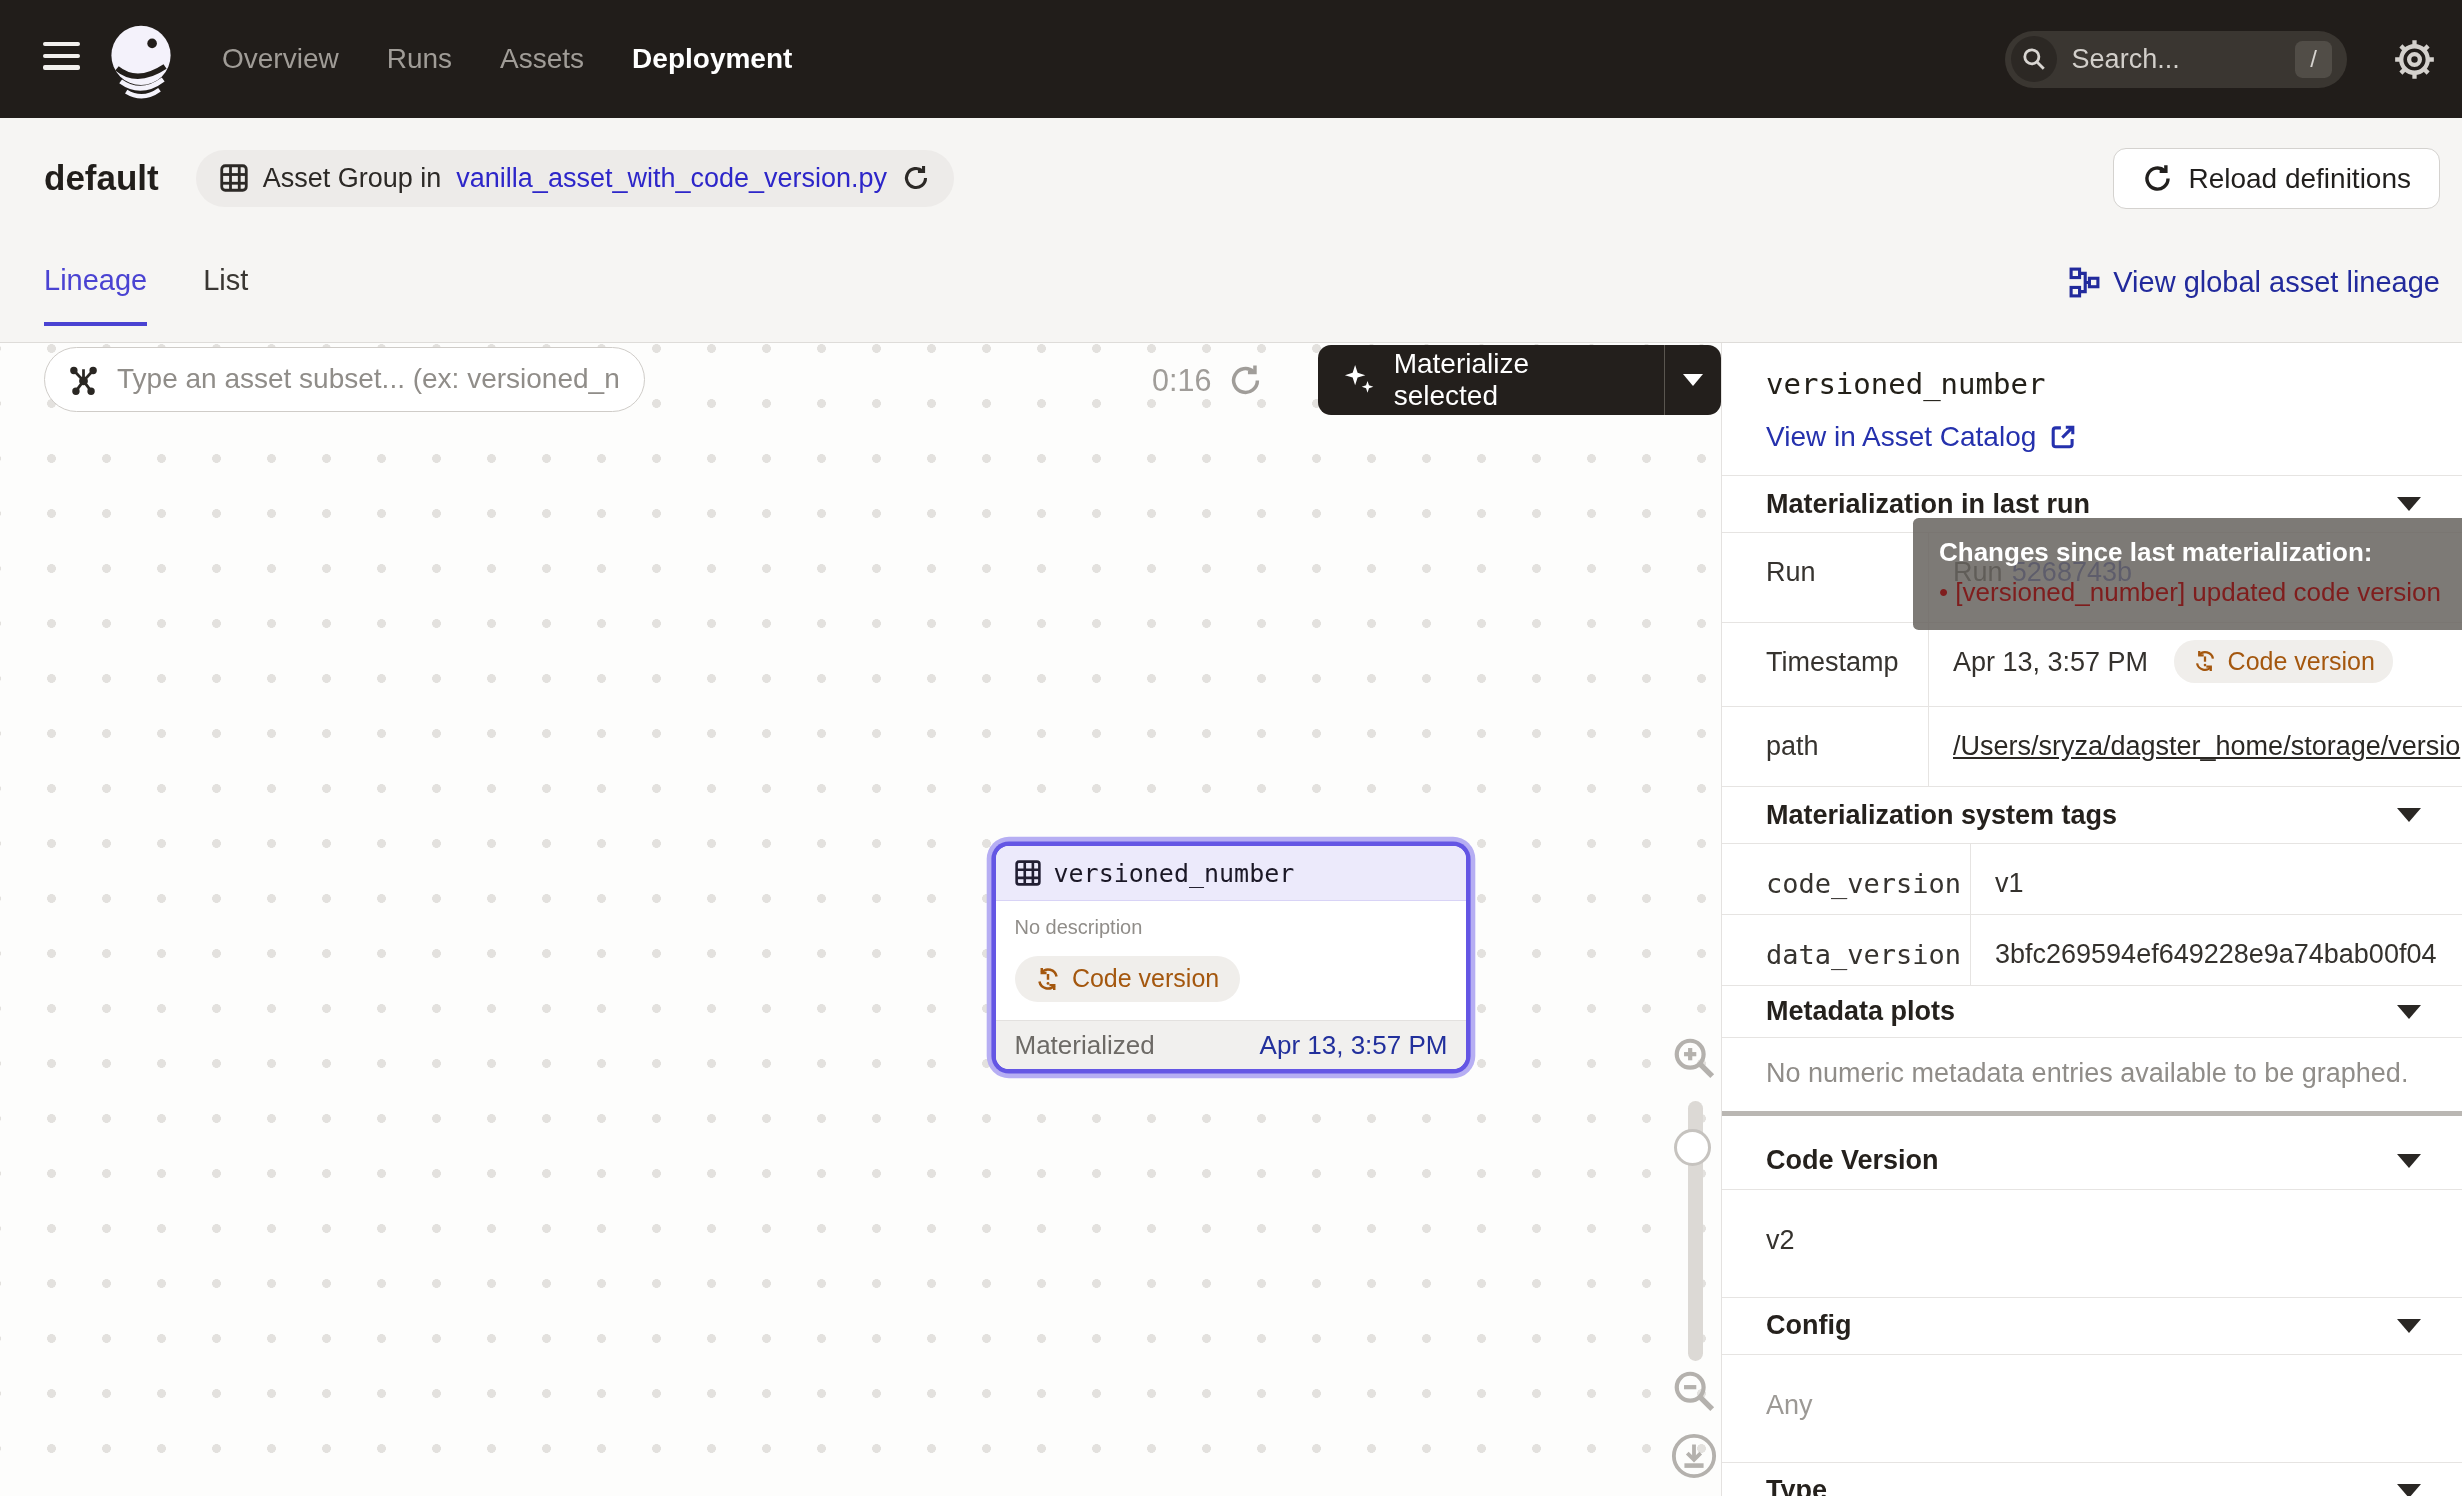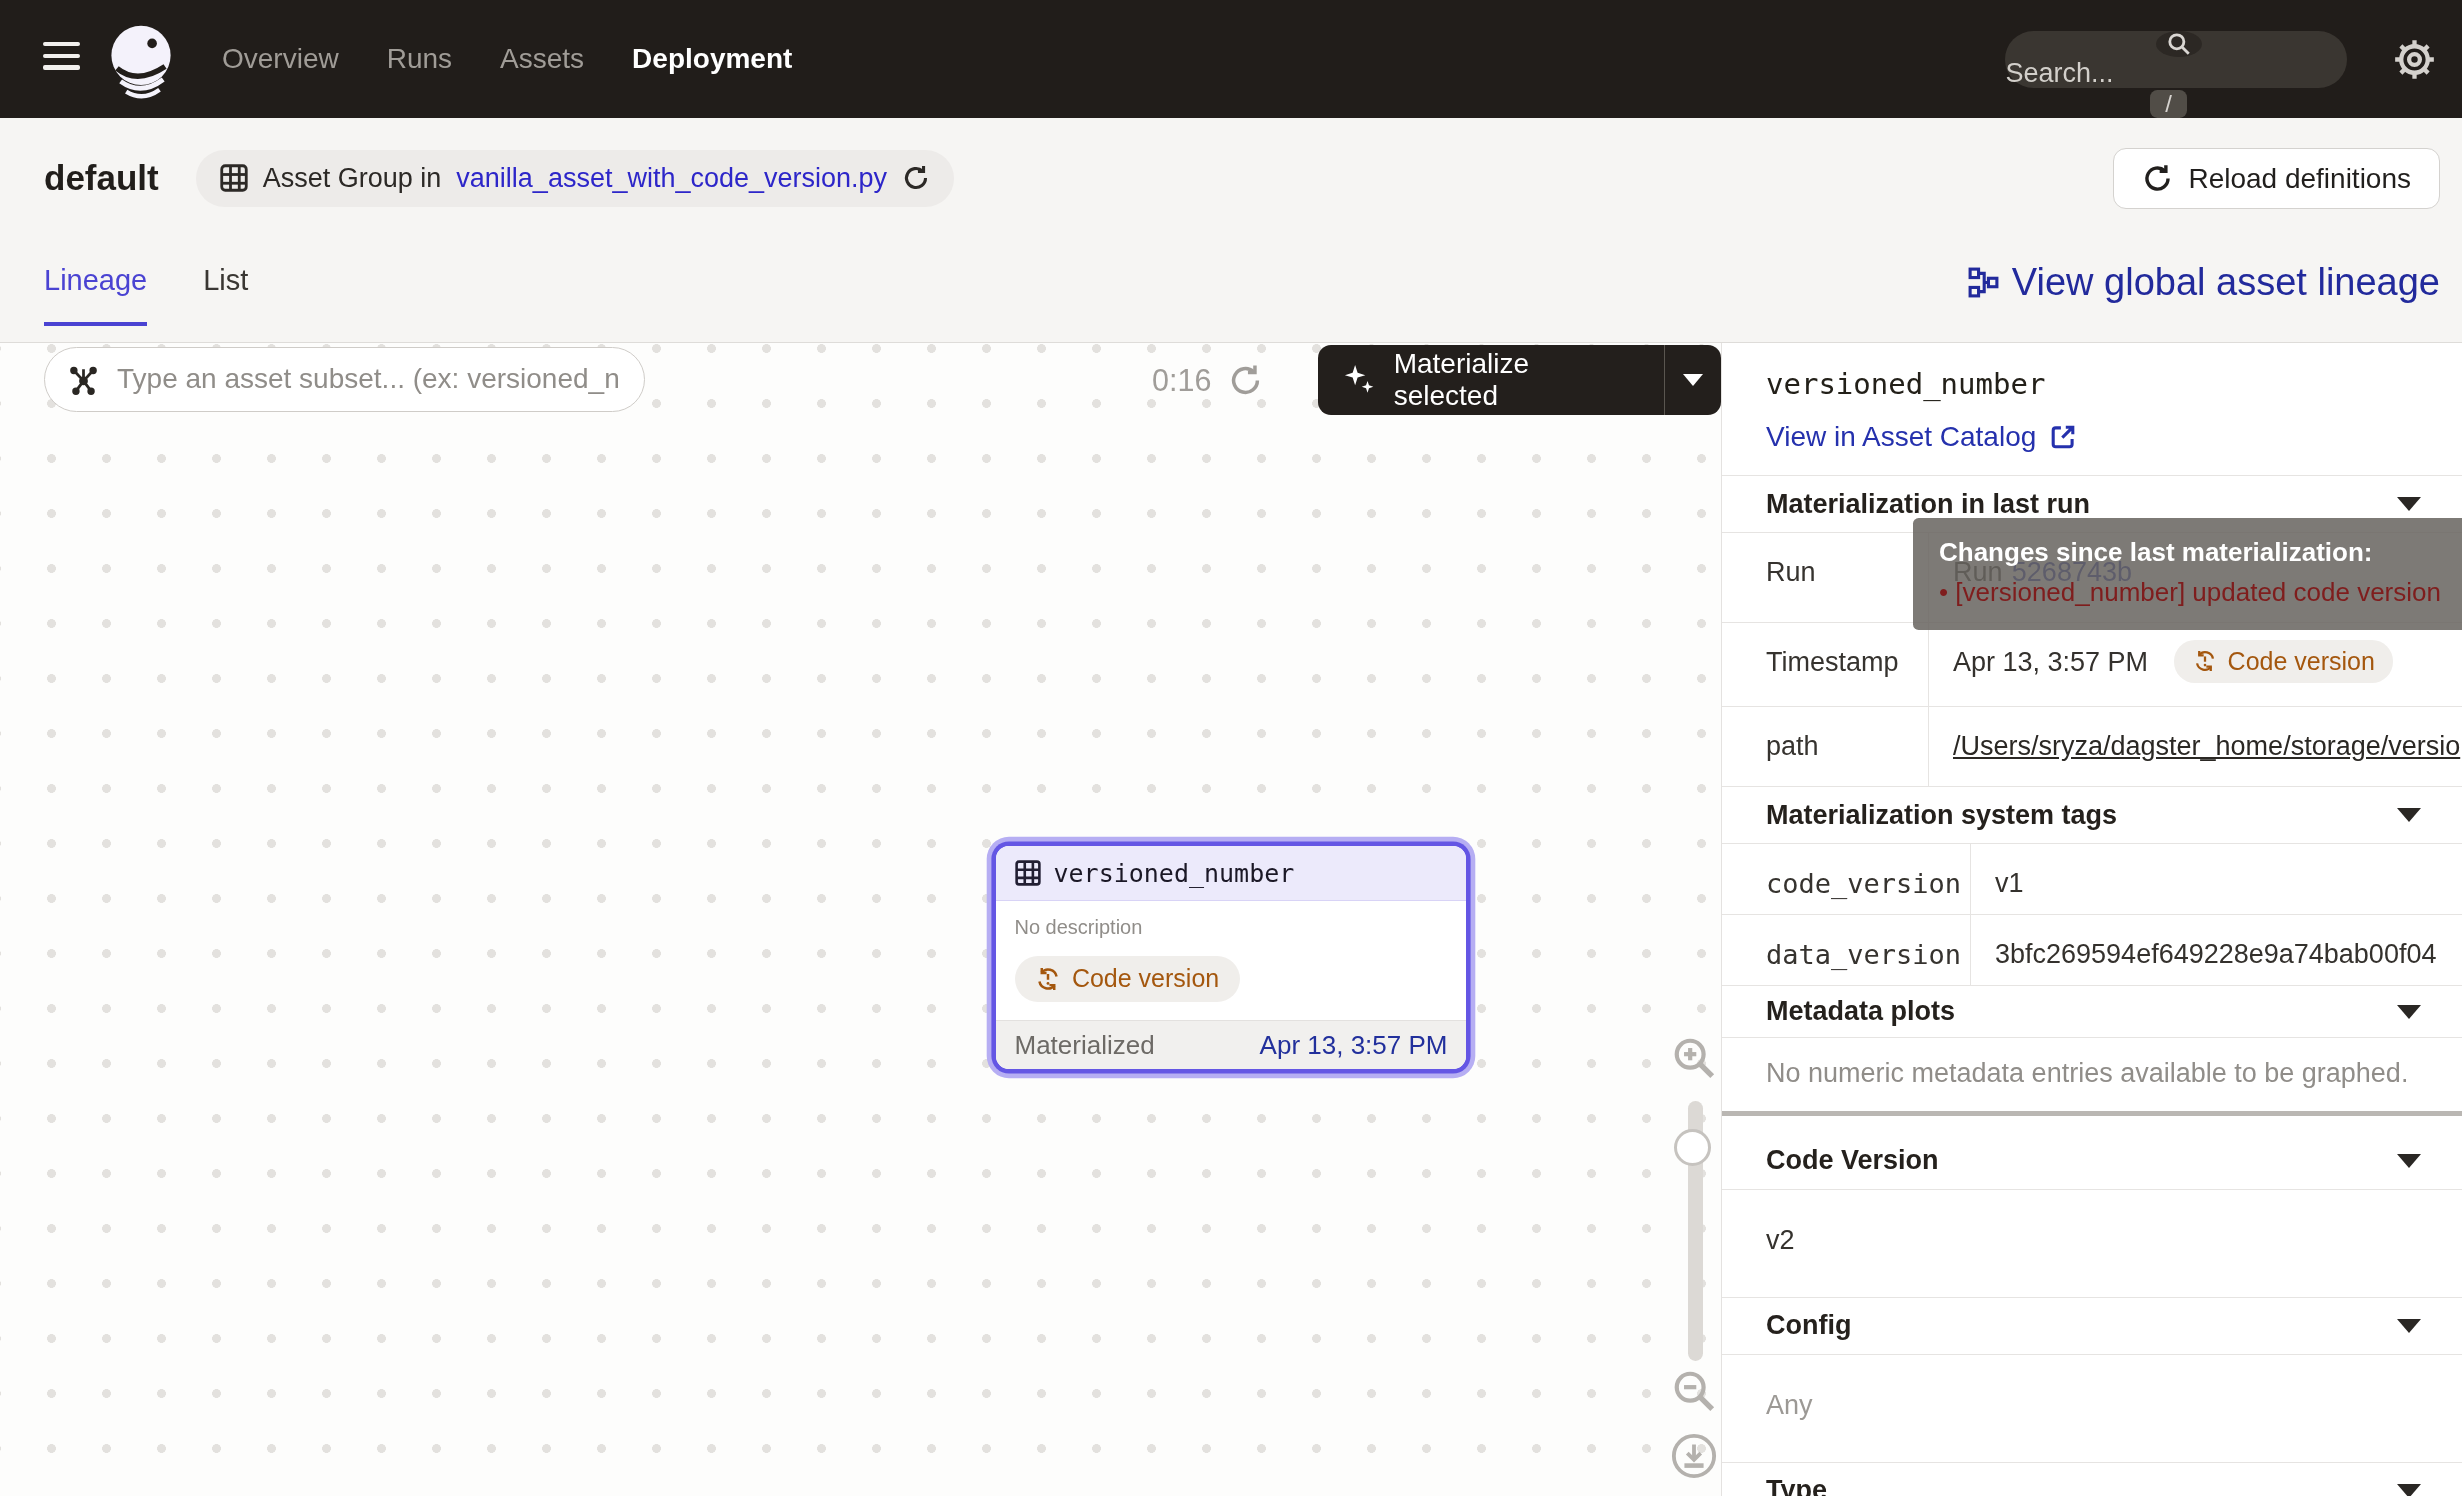--- a/index.html
+++ b/index.html
@@ -10,21 +10,21 @@
 
   
   .topnav{position:relative;height:118px;background:#211d1a;display:flex;align-items:center;}
   .hamburger{position:absolute;left:43px;top:39px;width:41px;height:41px;background:none;border:none;cursor:pointer;padding:0;}
   .hamburger span{display:block;width:37px;height:4.6px;background:#f2f0ee;border-radius:1.9px;margin:0 0 7.4px 0;}
   .logo{position:absolute;left:104px;top:22px;}
   .nav-items{position:absolute;left:222px;top:0;height:118px;display:flex;align-items:center;gap:48px;}
   .navitem{font-size:28px;color:#a09c97;text-decoration:none;cursor:pointer;}
   .navitem.active{color:#ffffff;font-weight:bold;}
   .nav-right{position:absolute;right:26px;top:0;height:118px;display:flex;align-items:center;gap:46px;}
-  .searchbox{width:342px;height:57px;background:#3a3631;border-radius:29px;display:flex;align-items:center;position:relative;flex-direction:column;}
+  .searchbox{width:342px;height:57px;background:#3a3631;border-radius:29px;display:flex;align-items:center;position:relative;}
   .search-ic{width:46px;height:46px;border-radius:50%;background:#2c2824;margin-left:5.6px;display:flex;align-items:center;justify-content:center;color:#d9d6d2;}
   .searchbox input{flex:1;background:transparent;border:none;outline:none;font-size:27px;color:#e8e6e3;
       font-family:"Liberation Sans",sans-serif;margin-left:13px;min-width:0;}
   .searchbox input::placeholder{color:#d2cfca;}
   .kbd{width:37px;height:37px;background:#514d47;border-radius:7.4px;color:#d6d3cf;font-size:24px;
        display:flex;align-items:center;justify-content:center;margin-right:15px;}
   .gear{color:#d4d1cd;cursor:pointer;}
 
   
   .pagehead{position:relative;height:120px;background:#f6f5f3;display:flex;align-items:center;padding-left:44px;}
@@ -37,21 +37,21 @@
   .reload-btn{position:absolute;right:22px;top:30px;height:61px;background:#fff;border:0.9px solid #d4d2cf;
        border-radius:13px;display:flex;align-items:center;gap:15px;padding:0 28px;font-size:28px;color:#211f1d;
        font-family:"Liberation Sans",sans-serif;cursor:pointer;}
   .reload-btn .icon{color:#211f1d;}
 
   
   .tabsrow{height:88px;background:#f6f5f3;border-bottom:0.9px solid #dedcd9;display:flex;align-items:stretch;padding:0 22px 16px 44px;}
   .tab{display:flex;align-items:center;font-size:29px;color:#3a3733;text-decoration:none;cursor:pointer;
        border-bottom:4.6px solid transparent;margin-right:56px;}
   .tab.active{color:#4a43d2;border-bottom-color:#4a43d2;}
-  .global-link{margin-left:auto;display:flex;align-items:center;gap:13px;font-size:38px;color:#222a9c;text-decoration:none;cursor:pointer;}
+  .global-link{margin-left:auto;display:flex;align-items:center;gap:13px;font-size:29px;color:#222a9c;text-decoration:none;cursor:pointer;}
   .global-link .icon{color:#222a9c;}
 
   
   .main{display:flex;height:1170px;}
   .canvas{position:relative;width:1721px;height:100%;background:#fdfdfc;overflow:hidden;
       background-image:radial-gradient(circle,#e3e1de 4.2px,transparent 4.6px);
       background-size:55px 55px;background-position:24px 33px;}
   .sidebar{position:relative;flex:1;background:#ffffff;border-left:0.9px solid #e4e2e0;overflow:hidden;}
 
   

